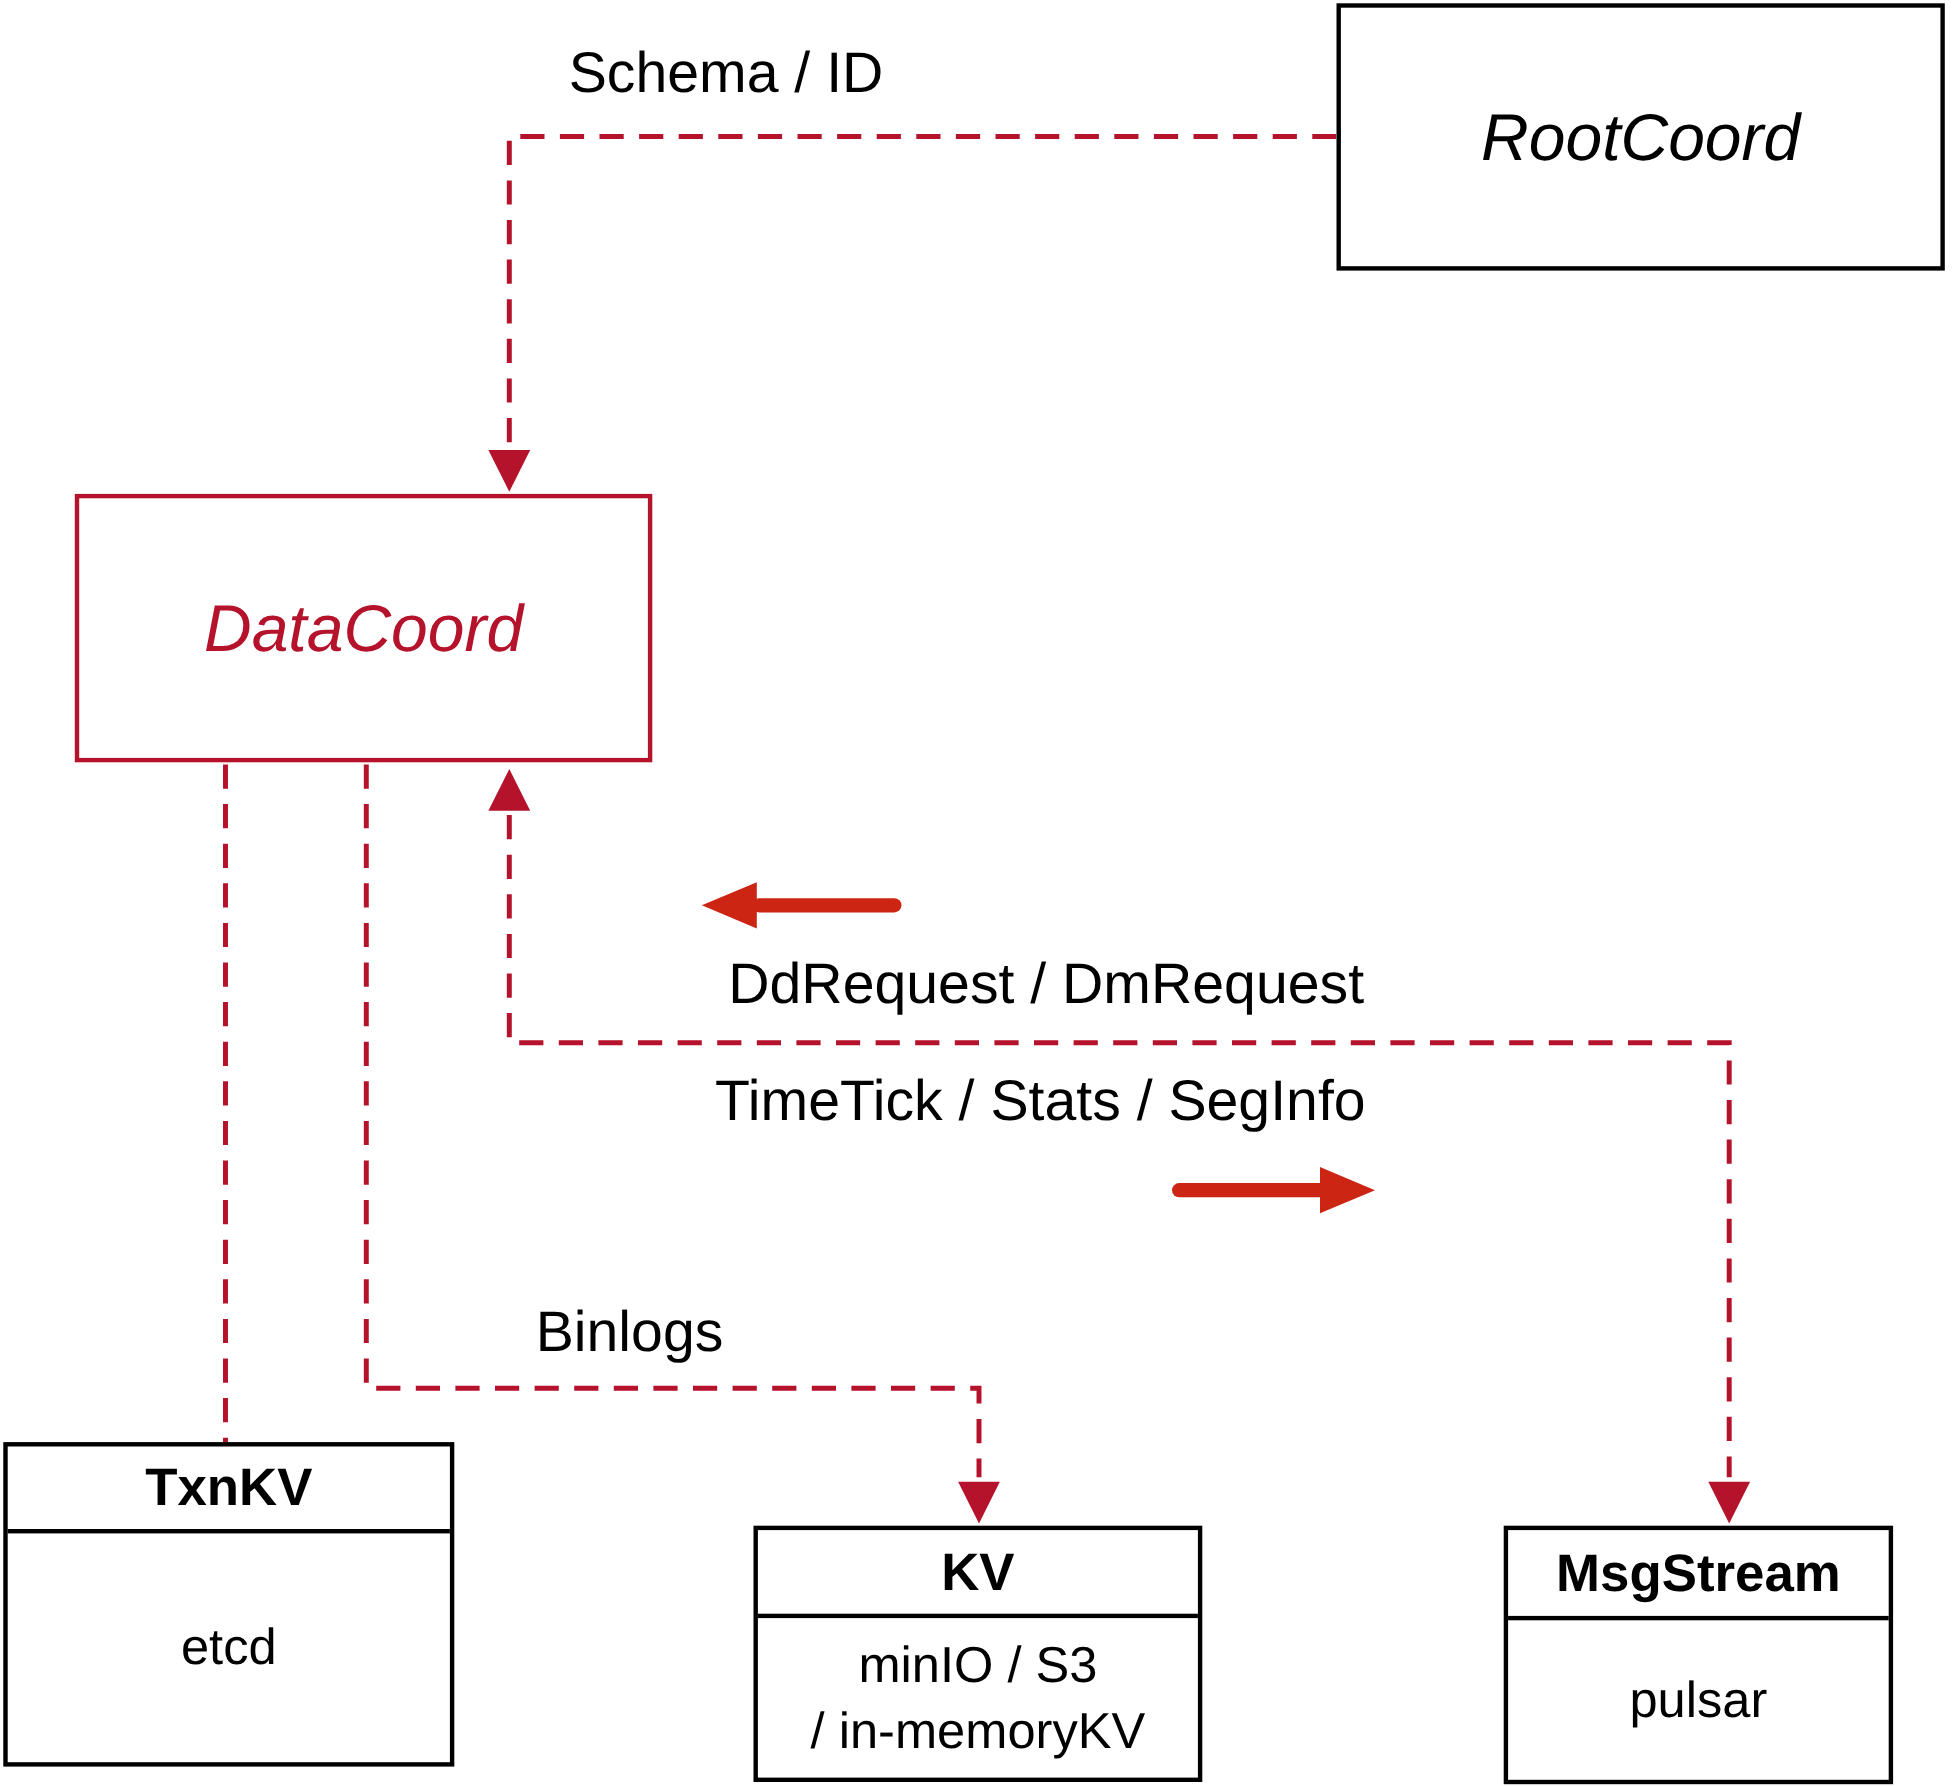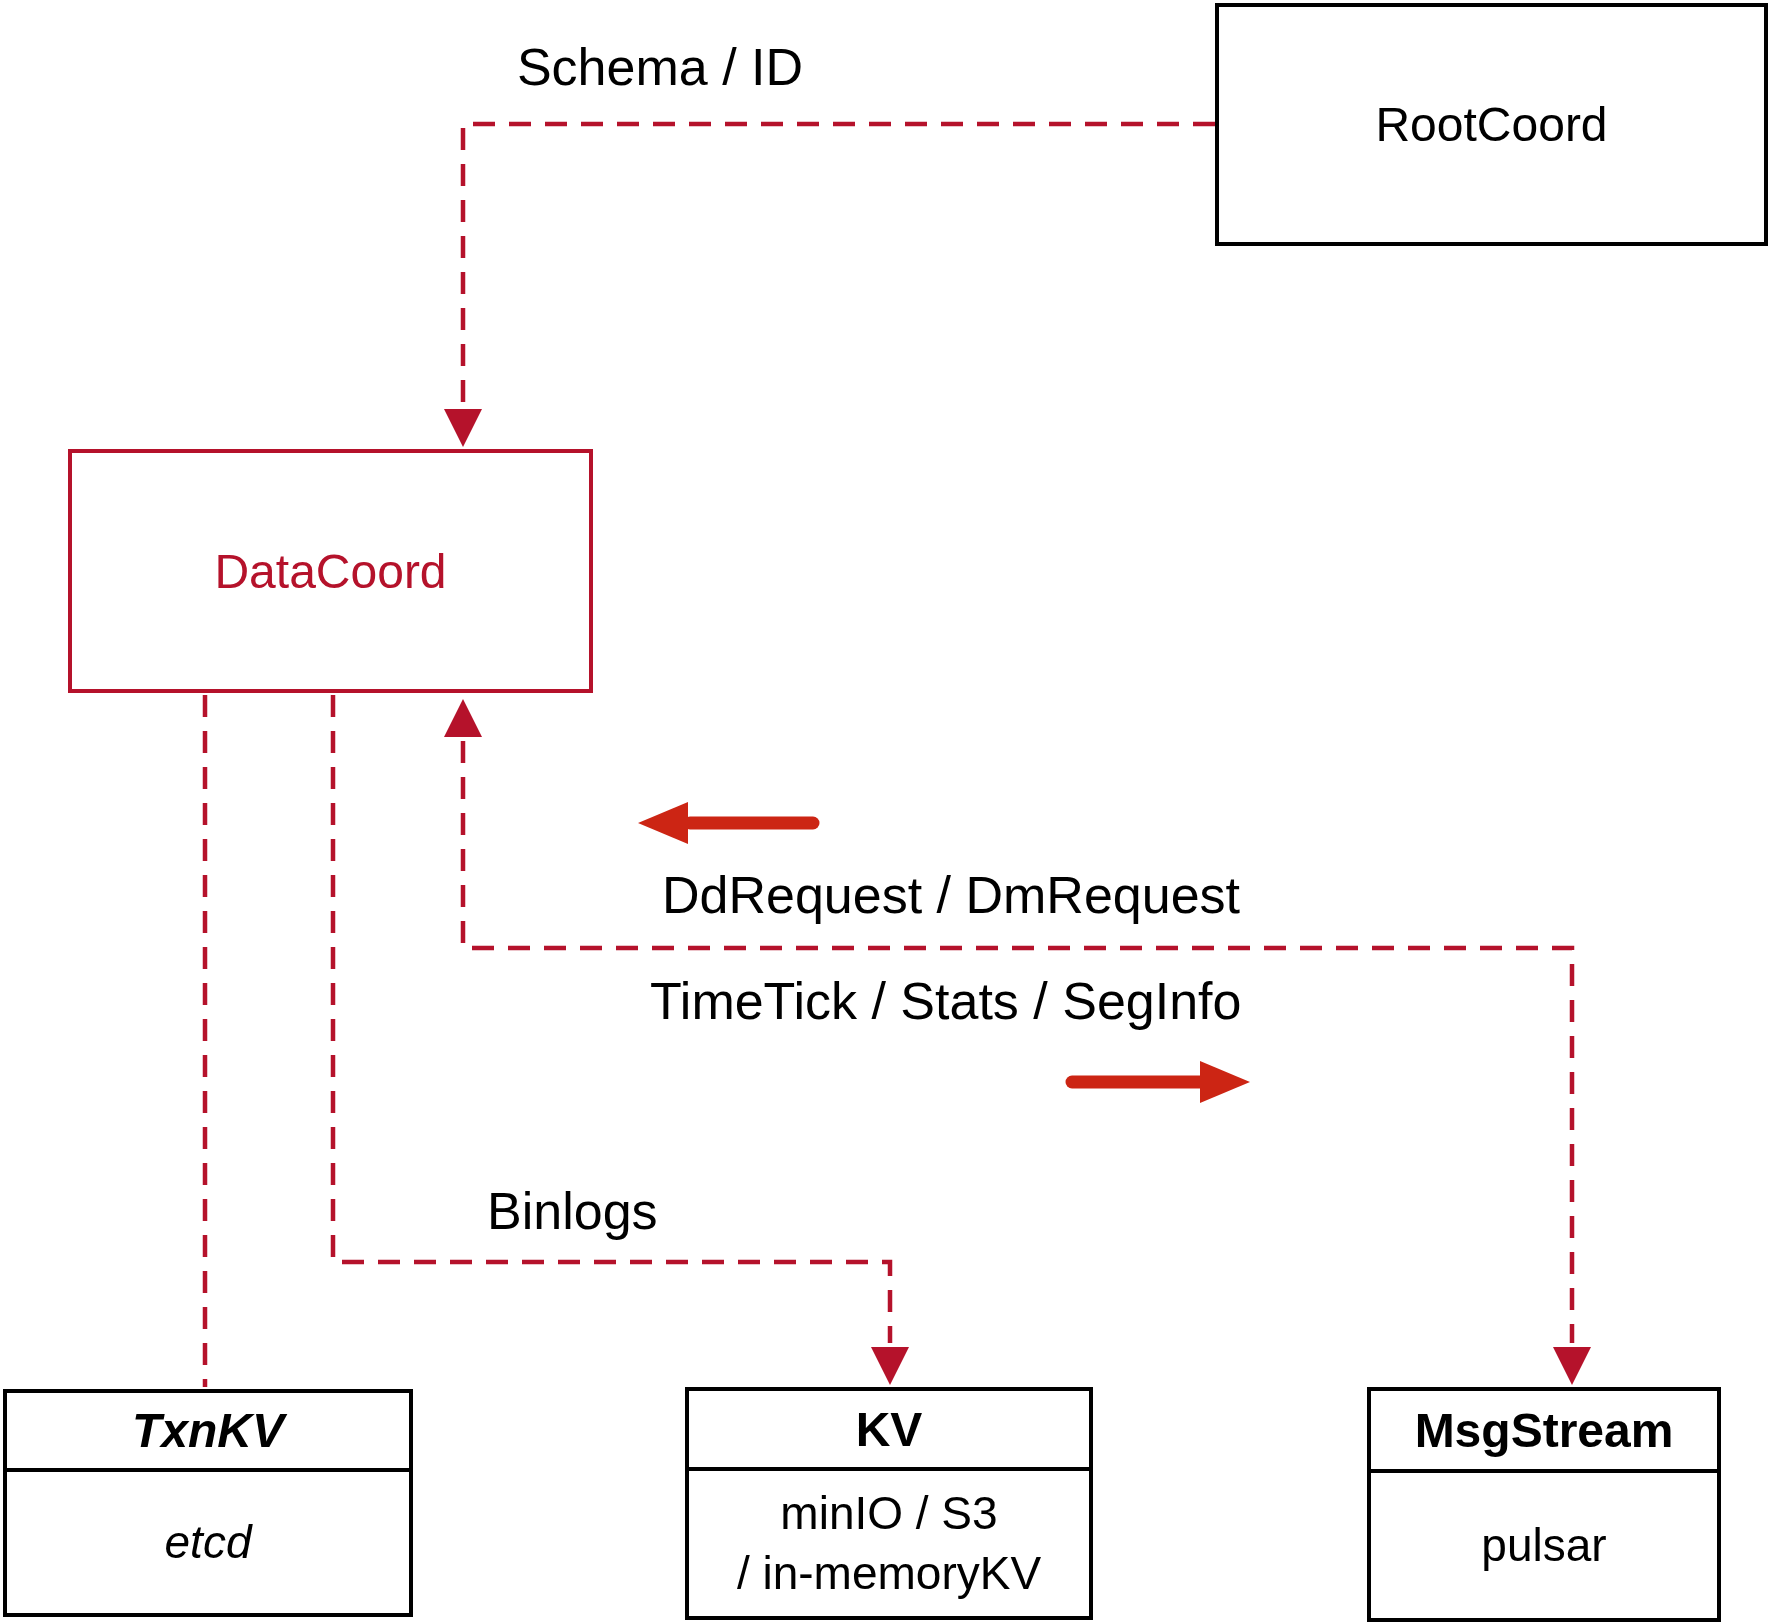--- a/index.html
+++ b/index.html
@@ -28,41 +28,42 @@
   }
   .box {
     position: absolute;
     background: #ffffff;
     box-sizing: border-box;
     display: flex;
     align-items: center;
     justify-content: center;
   }
   .big-label {
-    font-size: 48px;
+    font-size: 60px;
     color: #000000;
+    font-style: italic;
   }
   .box.rootcoord {
     left: 1215px; top: 3px; width: 553px; height: 243px;
     border: 4px solid #000000;
   }
   .box.datacoord {
     left: 68px; top: 449px; width: 525px; height: 244px;
     border: 4px solid var(--dashed-red, #b5122b);
   }
   .box.datacoord .big-label { color: var(--dashed-red, #b5122b); }
   .stack-box {
     position: absolute;
     background: #ffffff;
     box-sizing: border-box;
     border: 4px solid #000000;
     display: flex;
     flex-direction: column;
   }
-  .stack-box.txnkv    { left: 3px;    top: 1389px; width: 410px; height: 228px; font-style: italic; }
+  .stack-box.txnkv    { left: 3px;    top: 1311px; width: 410px; height: 295px; }
   .stack-box.kv       { left: 685px;  top: 1387px; width: 408px; height: 233px; }
   .stack-box.msgstream{ left: 1367px; top: 1387px; width: 354px; height: 235px; justify-content: flex-end; }
   .stack-header {
     box-sizing: border-box;
     border-bottom: 4px solid #000000;
     display: flex;
     align-items: center;
     justify-content: center;
     font-weight: bold;
     font-size: 48px;

